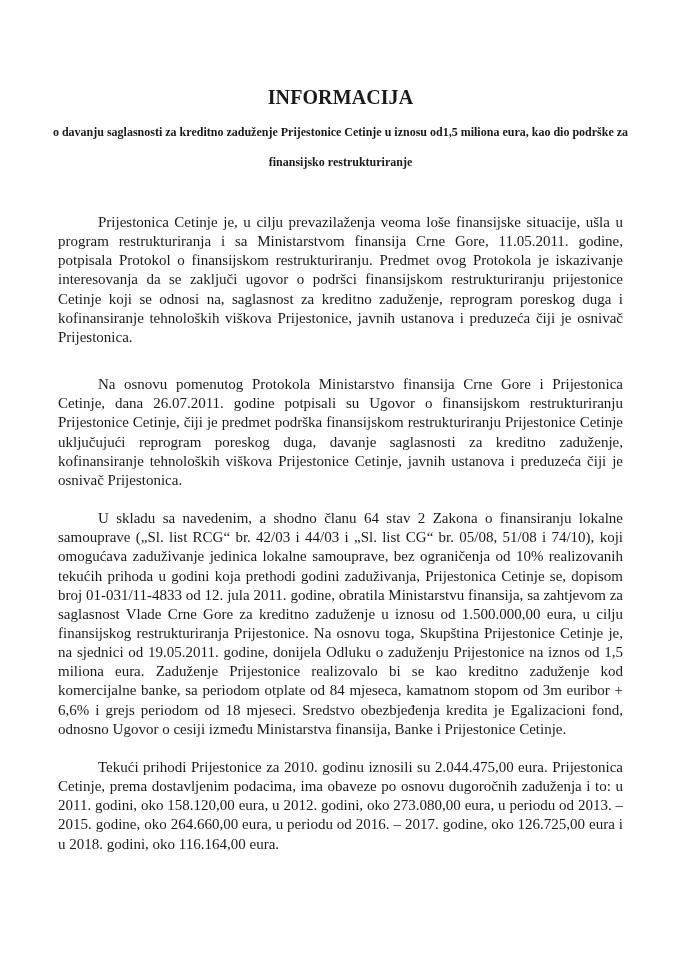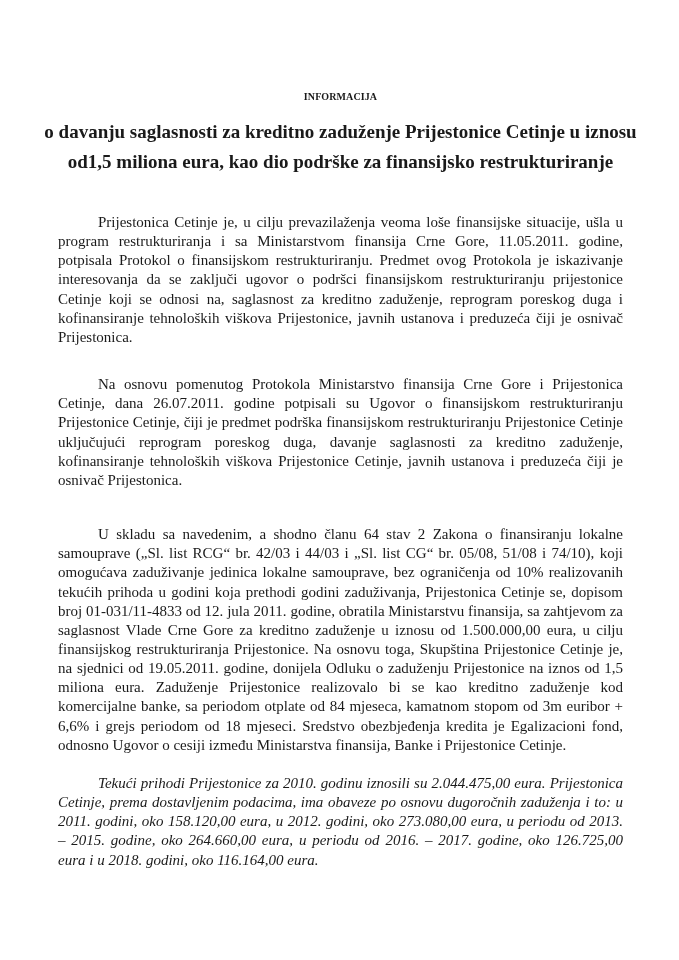--- a/index.html
+++ b/index.html
@@ -17,43 +17,43 @@
     }
     .page {
       position: absolute;
       left: 58px;
       top: 86px;
       width: 565px;
     }
     .title {
       text-align: center;
       font-weight: bold;
-      font-size: 10px;
+      font-size: 20px;
       line-height: 22px;
       margin: 0 0 9px 0;
       letter-spacing: 0.1px;
     }
     .subtitle {
       text-align: center;
       font-weight: bold;
-      font-size: 19px;
+      font-size: 12px;
       line-height: 30px;
       margin: 4px -20px 0 -20px;
     }
     .para {
       text-align: justify;
       text-indent: 40px;
       font-size: 15px;
       line-height: 19.15px;
       margin: 0;
     }
     .p1 { margin-top: 36px; }
     .p2 { margin-top: 28px; }
-    .p3 { margin-top: 35px; }
-    .p4 { margin-top: 19px; font-style: italic; }
+    .p3 { margin-top: 19px; }
+    .p4 { margin-top: 19px; }
   </style>
 </head>
 <body>
 
 <div class="page">
   <h1 class="title">INFORMACIJA</h1>
   <h2 class="subtitle">o davanju saglasnosti za kreditno zaduženje Prijestonice Cetinje u iznosu od1,5 miliona eura, kao dio podrške za finansijsko restrukturiranje</h2>
 
   <p class="para p1">Prijestonica Cetinje je, u cilju prevazilaženja veoma loše finansijske situacije, ušla u program restrukturiranja i sa Ministarstvom finansija Crne Gore, 11.05.2011. godine, potpisala Protokol o finansijskom restrukturiranju. Predmet ovog Protokola je iskazivanje interesovanja da se zaključi ugovor o podršci finansijskom restrukturiranju prijestonice Cetinje koji se odnosi na, saglasnost za kreditno zaduženje, reprogram poreskog duga i kofinansiranje tehnoloških viškova Prijestonice, javnih ustanova i preduzeća čiji je osnivač Prijestonica.</p>
   <p class="para p2">Na osnovu pomenutog Protokola Ministarstvo finansija Crne Gore i Prijestonica Cetinje, dana 26.07.2011. godine potpisali su Ugovor o finansijskom restrukturiranju Prijestonice Cetinje, čiji je predmet podrška finansijskom restrukturiranju Prijestonice Cetinje uključujući reprogram poreskog duga, davanje saglasnosti za kreditno zaduženje, kofinansiranje tehnoloških viškova Prijestonice Cetinje, javnih ustanova i preduzeća čiji je osnivač Prijestonica.</p>

